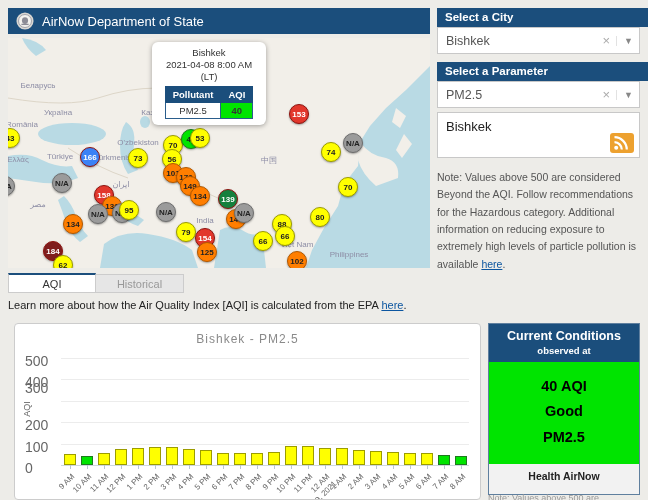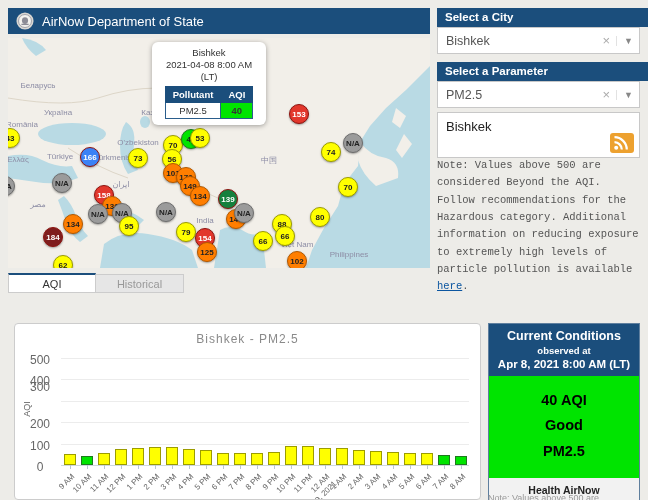--- a/index.html
+++ b/index.html
@@ -35,38 +35,38 @@
   a.lnk{color:#0c56a0;text-decoration:underline;cursor:pointer;}
 
   
   .chart{position:absolute;left:14px;top:323px;width:467px;height:177px;background:#fff;border:1px solid #ccc;
          border-radius:4px;box-sizing:border-box;overflow:hidden;}
   .chart-title{position:absolute;left:0;right:0;top:8px;text-align:center;font-size:12px;color:#8a8a8a;letter-spacing:1px;}
   .ylab{position:absolute;left:4px;top:80px;font-size:9px;color:#666;transform:rotate(-90deg);}
   .plot{position:absolute;left:46px;top:34px;width:408px;height:107px;}
   .gline{position:absolute;left:0;width:100%;height:1px;background:#ececec;}
   .gline.zero{background:#cfd8df;}
-  .ytick{position:absolute;width:30px;text-align:center;font-size:12px;color:#666;}
+  .ytick{position:absolute;width:30px;text-align:left;font-size:14px;color:#666;}
   .bar{position:absolute;bottom:0;width:12px;box-sizing:border-box;}
   .xtick{position:absolute;width:54px;text-align:right;font-size:8px;color:#666;transform:rotate(-45deg);
          transform-origin:100% 0;white-space:pre;line-height:1.2;}
   .xaxis-tick{position:absolute;width:1px;height:4px;background:#b9c6d2;}
 
   
   .sbhdr{position:absolute;left:437px;width:224px;height:19px;background:#1b4e7c;color:#fff;font-size:11.5px;
          font-weight:bold;line-height:19px;padding-left:8px;box-sizing:border-box;}
   .sbsel{position:absolute;left:437px;width:203px;height:27px;background:#fff;border:1px solid #c8c8c8;
          box-sizing:border-box;display:flex;align-items:center;font-size:12.5px;color:#555;padding:0 6px 0 8px;cursor:pointer;}
   .sbsel .grow{flex:1;}
   .sbsel .clr{color:#aaa;font-size:13px;padding:0 6px;cursor:pointer;}
   .sbsel .car{color:#888;font-size:9px;border-left:1px solid #e2e2e2;padding-left:7px;cursor:pointer;}
   .feed{position:absolute;left:437px;top:112px;width:203px;height:46px;background:#fff;border:1px solid #c8c8c8;
         box-sizing:border-box;font-size:13px;color:#222;padding:6px 8px;}
   .rss{position:absolute;right:5px;bottom:4px;cursor:pointer;}
-  .sbnote{position:absolute;left:437px;top:157px;width:203px;font-size:10.5px;color:#555;line-height:1.65;font-family:Liberation Mono, monospace;}
+  .sbnote{position:absolute;left:437px;top:169px;width:203px;font-size:10.5px;color:#555;line-height:1.65;}
 
   
   .cc{position:absolute;left:488px;top:323px;width:152px;border:1px solid #5f7f9e;box-sizing:border-box;background:#fff;}
   .cc-hd{background:#1b4e7c;color:#fff;text-align:center;padding:5px 2px 6px;}
   .cc-hd .t1{font-size:12.5px;font-weight:bold;}
   .cc-hd .t2{font-size:9.5px;font-weight:bold;margin-top:2px;}
   .cc-hd .t3{font-size:11.5px;font-weight:bold;margin-top:2px;}
   .cc-aqi{text-align:center;color:#000;font-weight:bold;font-size:14.5px;padding:12px 0 14px;line-height:1.75;}
   .cc-health{background:#f2f2f2;padding:6px 7px 8px;}
   .cc-health .ht{text-align:center;font-size:10.5px;font-weight:bold;color:#222;margin-bottom:4px;}
@@ -135,23 +135,23 @@
       </div>
     <div id="map-markers">
         <div class="marker" style="left: 2px; top: 100px; background: rgb(255, 255, 0); border: 1px solid rgb(156, 156, 0); color: rgb(34, 34, 34);">43</div>
         <div class="marker" style="left: -3px; top: 148px; background: rgb(155, 155, 155); border: 1px solid rgb(110, 110, 110); color: rgb(34, 34, 34);">N/A</div>
         <div class="marker" style="left: 54px; top: 145px; background: rgb(155, 155, 155); border: 1px solid rgb(110, 110, 110); color: rgb(34, 34, 34);">N/A</div>
         <div class="marker" style="left: 82px; top: 119px; background: #3b82f6; border: 1px solid rgb(142, 20, 16); color: rgb(255, 255, 255);">166</div>
         <div class="marker" style="left: 96px; top: 157px; background: rgb(226, 55, 44); border: 1px solid rgb(142, 20, 16); color: rgb(255, 255, 255);">158</div>
         <div class="marker" style="left: 104px; top: 168px; background: rgb(255, 126, 0); border: 1px solid rgb(179, 89, 0); color: rgb(34, 34, 34);">136</div>
         <div class="marker" style="left: 90px; top: 176px; background: rgb(155, 155, 155); border: 1px solid rgb(110, 110, 110); color: rgb(34, 34, 34);">N/A</div>
         <div class="marker" style="left: 114px; top: 175px; background: rgb(155, 155, 155); border: 1px solid rgb(110, 110, 110); color: rgb(34, 34, 34);">N/A</div>
-        <div class="marker" style="left: 121px; top: 188px; background: rgb(255, 255, 0); border: 1px solid rgb(156, 156, 0); color: rgb(34, 34, 34); text-align: right;">95</div>
+        <div class="marker" style="left: 121px; top: 172px; background: rgb(255, 255, 0); border: 1px solid rgb(156, 156, 0); color: rgb(34, 34, 34); text-align: right;">95</div>
         <div class="marker" style="left: 65px; top: 186px; background: rgb(255, 126, 0); border: 1px solid rgb(179, 89, 0); color: rgb(34, 34, 34);">134</div>
-        <div class="marker" style="left: 45px; top: 199px; background: #7f1d1d; border: 1px solid rgb(142, 20, 16); color: rgb(255, 255, 255);">184</div>
+        <div class="marker" style="left: 45px; top: 213px; background: #7f1d1d; border: 1px solid rgb(142, 20, 16); color: rgb(255, 255, 255);">184</div>
         <div class="marker" style="left: 55px; top: 227px; background: rgb(255, 255, 0); border: 1px solid rgb(156, 156, 0); color: rgb(34, 34, 34);">62</div>
         <div class="marker" style="left: 130px; top: 120px; background: rgb(255, 255, 0); border: 1px solid rgb(156, 156, 0); color: rgb(34, 34, 34);">73</div>
         <div class="marker" style="left: 165px; top: 107px; background: rgb(255, 255, 0); border: 1px solid rgb(156, 156, 0); color: rgb(34, 34, 34);">70</div>
         <div class="marker" style="left: 164px; top: 121px; background: rgb(255, 255, 0); border: 1px solid rgb(156, 156, 0); color: rgb(34, 34, 34);">56</div>
         <div class="marker" style="left: 183px; top: 101px; background: rgb(0, 228, 0); border: 1px solid rgb(30, 122, 30); color: rgb(34, 34, 34);">40</div>
         <div class="marker" style="left: 192px; top: 100px; background: rgb(255, 255, 0); border: 1px solid rgb(156, 156, 0); color: rgb(34, 34, 34);">53</div>
         <div class="marker" style="left: 165px; top: 135px; background: rgb(255, 126, 0); border: 1px solid rgb(179, 89, 0); color: rgb(34, 34, 34);">101</div>
         <div class="marker" style="left: 178px; top: 139px; background: rgb(255, 126, 0); border: 1px solid rgb(179, 89, 0); color: rgb(34, 34, 34);">172</div>
         <div class="marker" style="left: 182px; top: 148px; background: rgb(255, 126, 0); border: 1px solid rgb(179, 89, 0); color: rgb(34, 34, 34);">149</div>
         <div class="marker" style="left: 192px; top: 158px; background: rgb(255, 126, 0); border: 1px solid rgb(179, 89, 0); color: rgb(34, 34, 34);">134</div>
@@ -189,20 +189,24 @@
         </tr>
       </tbody>
         </table>
     </div>
   </div>
 
   <div class="tabs" id="tabs">
       <div class="tab active">AQI</div>
       <div class="tab">Historical</div>
     </div>
+  <div class="learn">
+    <span>Learn more about how the Air Quality Index [AQI] is calculated from the EPA</span>
+    <a class="lnk">here</a><span>.</span>
+  </div>
 
   <div class="chart">
     <div class="chart-title">Bishkek - PM2.5</div>
     <div class="ylab">AQI</div>
     <div class="plot" id="chart-plot">
         <div class="gline zero" style="top: 107px;"></div>
         <div class="ytick" style="left: -36px; top: 102px;">0</div>
         <div class="gline" style="top: 85.6px;"></div>
         <div class="ytick" style="left: -36px; top: 80.6px;">100</div>
         <div class="gline" style="top: 64.2px;"></div>
@@ -314,21 +318,20 @@
 
   <div class="sbnote">
     <span>Note: Values above 500 are considered Beyond the AQI. Follow recommendations for the Hazardous category. Additional information on reducing exposure to extremely high levels of particle pollution is available</span>
     <a class="lnk">here</a><span>.</span>
   </div>
 
   <div class="cc">
     <div class="cc-hd">
       <div class="t1">Current Conditions</div>
       <div class="t2">observed at</div>
-      <div class="t3">Apr 8, 2021 8:00 AM (LT)</div>
     </div>
     <div class="cc-aqi" id="cc-aqi-block" style="background: rgb(0, 228, 0);">
       <div>40 AQI</div>
       <div>Good</div>
       <div>PM2.5</div>
     </div>
     <div class="cc-health">
       <div class="ht">Health AirNow</div>
 
     </div>

